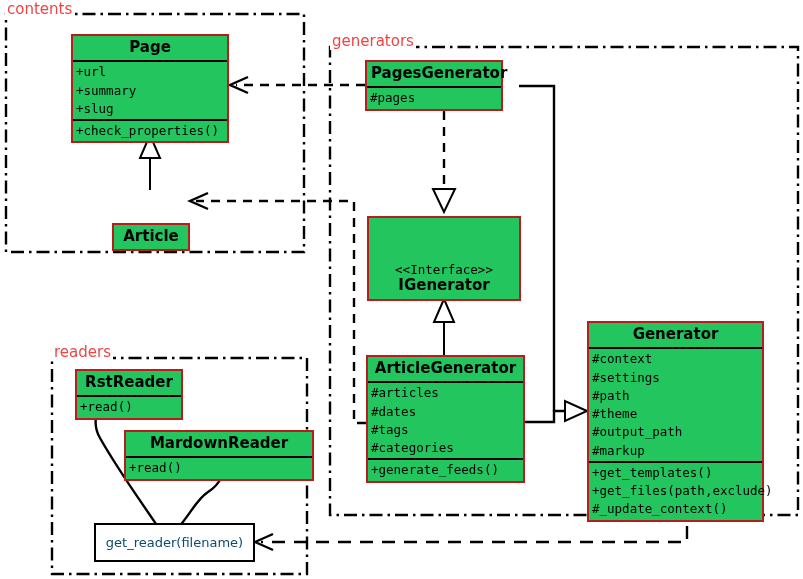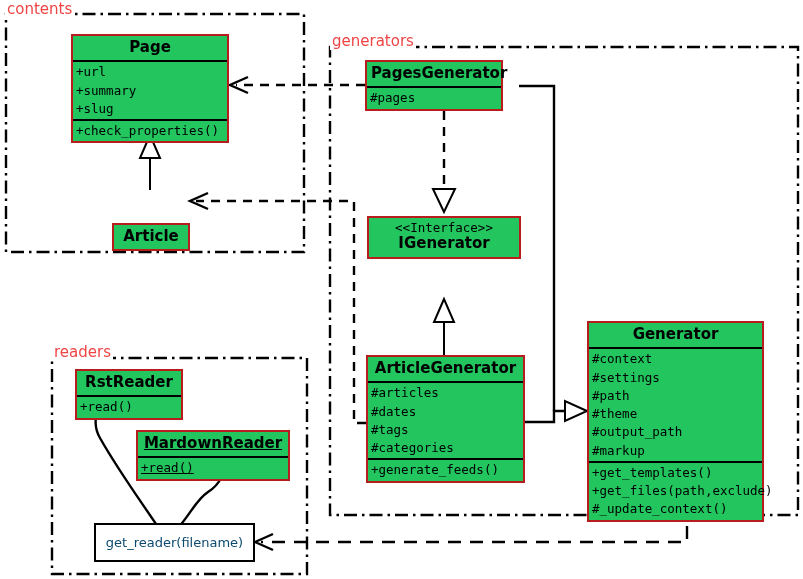--- a/index.html
+++ b/index.html
@@ -52,20 +52,21 @@
     line-height: 1.15;
   }
   .cls .stereo {
     font-family: "DejaVu Sans Mono", monospace;
     font-weight: normal;
     font-size: 12.5px;
     text-align: center;
     padding: 3px 4px 0 4px;
     color: #000;
     line-height: 1.15;
+    margin-top: 42px;
   }
   .cls .sep {
     border-top: 2px solid #000;
   }
   .cls .members {
     font-family: "DejaVu Sans Mono", monospace;
     font-size: 12.5px;
     color: #000;
     padding: 1px 0 1px 3px;
     line-height: 1.46;
@@ -232,21 +233,21 @@
     </div>
   </div>
 
   <div class="cls" style="left:75px; top:369px; width:108px;">
     <div class="name">RstReader</div>
     <div class="members sep">
       <div>+read()</div>
     </div>
   </div>
 
-  <div class="cls" style="left:136px; top:430px; width:154px;text-decoration:underline;">
+  <div class="cls" style="left:124px; top:430px; width:190px;">
     <div class="name">MardownReader</div>
     <div class="members sep">
       <div>+read()</div>
     </div>
   </div>
 
   <div class="plainbox" style="left:94px; top:523px; width:161px; height:39px;">
     <span>get_reader(filename)</span>
   </div>
 

